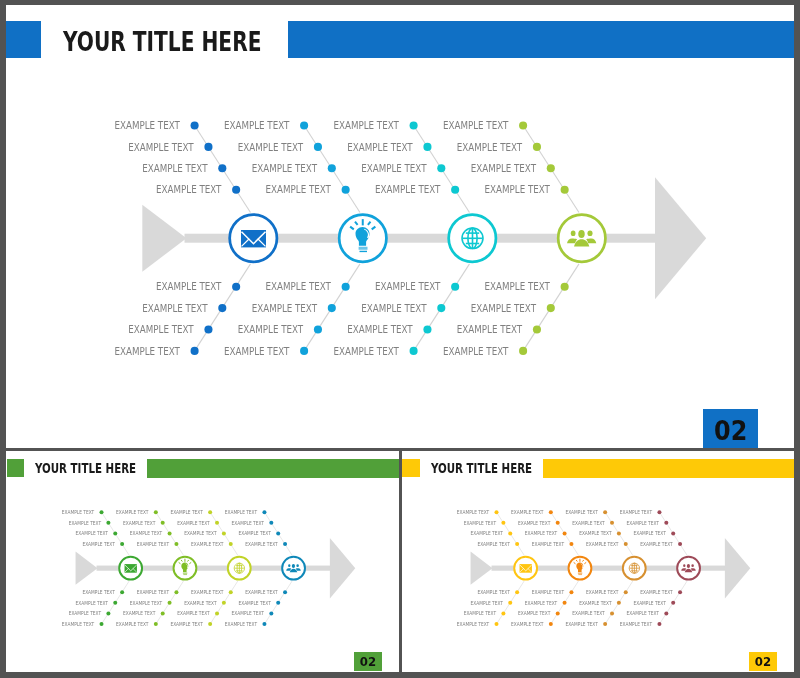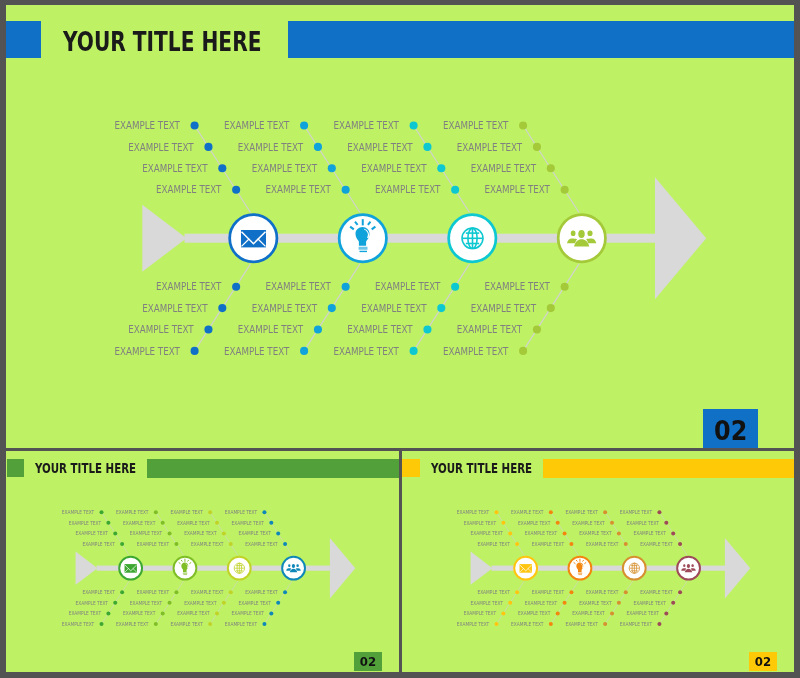--- a/index.html
+++ b/index.html
@@ -2,21 +2,21 @@
 <html><head>
 <meta charset="utf-8">
 <title>Slide deck preview</title>
 <style>
   html,body{margin:0;padding:0;}
   body{width:800px;height:678px;background:#535353;
        font-family:"DejaVu Sans",sans-serif;overflow:hidden;}
   .deck{position:relative;width:800px;height:678px;background:#535353;}
 
   
-  .slide{position:absolute;background:#bef264;overflow:hidden;}
+  .slide{position:absolute;background:#ffffff;overflow:hidden;}
   #slide-main{left:5.5px;top:5.3px;width:788.7px;height:443px;}
   #slide-two {left:5.5px;top:451px;width:393.8px;height:221px;}
   #slide-three{left:402.1px;top:451px;width:392.1px;height:221px;}
 
   
   .hdr-chip{position:absolute;}
   .hdr-bar{position:absolute;}
   .hdr-title{position:absolute;margin:0;color:#1a1a1a;font-weight:bold;white-space:nowrap;
              font-family:"DejaVu Sans",sans-serif;font-stretch:condensed;
              transform-origin:0 50%;}

